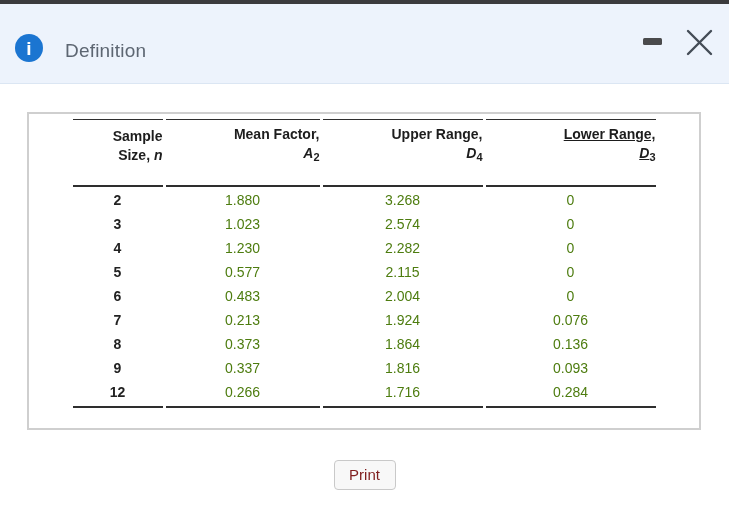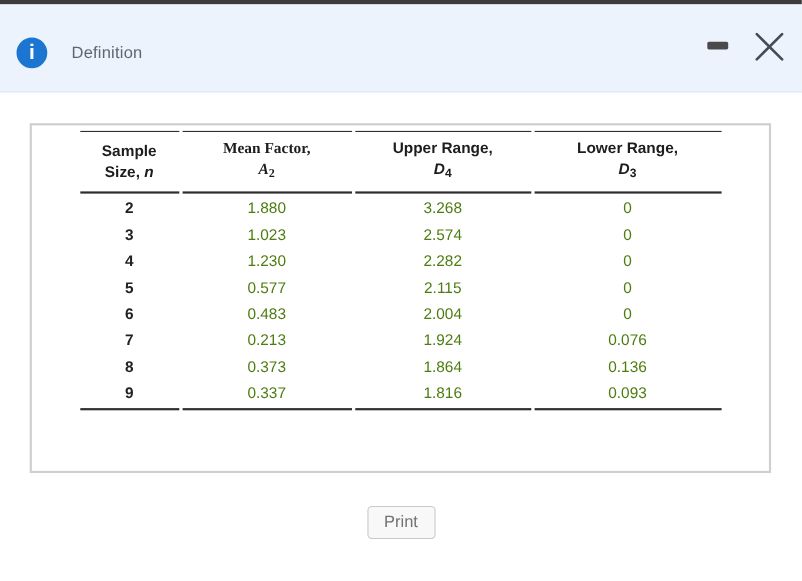--- a/index.html
+++ b/index.html
@@ -34,21 +34,21 @@
     align-items: center;
     justify-content: center;
     font-weight: bold;
     font-size: 19px;
     line-height: 1;
   }
   .dialog-title {
     position: absolute;
     left: 65px;
     top: 36px;
-    font-size: 15px;
+    font-size: 19px;
     color: #5d6672;
     letter-spacing: 0.2px;
   }
   .minimize-btn {
     position: absolute;
     left: 637px;
     top: 26px;
     width: 30px;
     height: 22px;
     display: flex;
@@ -89,57 +89,57 @@
     border-collapse: separate;
     border-spacing: 3px 0;
     table-layout: fixed;
   }
   table.factors th {
     border-top: 1.5px solid #2e2e2e;
     border-bottom: 2.5px solid #2e2e2e;
     font-size: 14px;
     font-weight: bold;
     color: #1d1d1d;
-    padding: 5px 0 6px 0;
-    text-align: center;
+    padding: 5px 0 18px 0;
+    text-align: right;
     line-height: 19px;
     vertical-align: middle;
   }
   table.factors td {
     font-size: 14px;
     color: #4d7c0f;
     text-align: center;
     padding: 3.5px 0;
     line-height: 17px;
   }
   table.factors td:first-child {
     font-weight: bold;
     color: #222222;
   }
   table.factors tbody tr:first-child td { padding-top: 5px; }
   table.factors tbody tr:last-child td {
     border-bottom: 2.5px solid #2e2e2e;
     padding-bottom: 5px;
   }
   .col-1 { width: 90px; }
-  .col-2 { width: 154px; font-family: Liberation Serif, serif; }
+  .col-2 { width: 154px; }
   .col-3 { width: 160px; margin-top: 14px; }
-  .col-4 { width: 170px; }
+  .col-4 { width: 170px; text-decoration: underline; }
   .hdr-sym i { font-style: italic; }
   .hdr-sym sub { font-size: 11px; vertical-align: -3px; }
   .button-row {
     display: flex;
     justify-content: center;
     gap: 9px;
     margin-top: 30px;
   }
   .dlg-btn {
     font-family: "Liberation Sans", sans-serif;
     font-size: 15px;
-    color: #737373;
+    color: #7f1d1d;
     background: #f8f8f8;
     border: 1px solid #c9c9c9;
     border-radius: 4px;
     padding: 5px 14px 6px 14px;
     min-width: 62px;
     cursor: pointer;
   }
 </style>
 </head>
 <body>
@@ -225,20 +225,26 @@
             <td>0.373</td>
             <td>1.864</td>
             <td>0.136</td>
           </tr>
           <tr>
             <td>9</td>
             <td>0.337</td>
             <td>1.816</td>
             <td>0.093</td>
           </tr>
+          <tr>
+            <td>12</td>
+            <td>0.266</td>
+            <td>1.716</td>
+            <td>0.284</td>
+          </tr>
         </tbody>
     </table>
   </div>
 
   <div class="button-row">
     <button class="dlg-btn">Print</button>
   </div>
 </div>
 
 </body></html>

